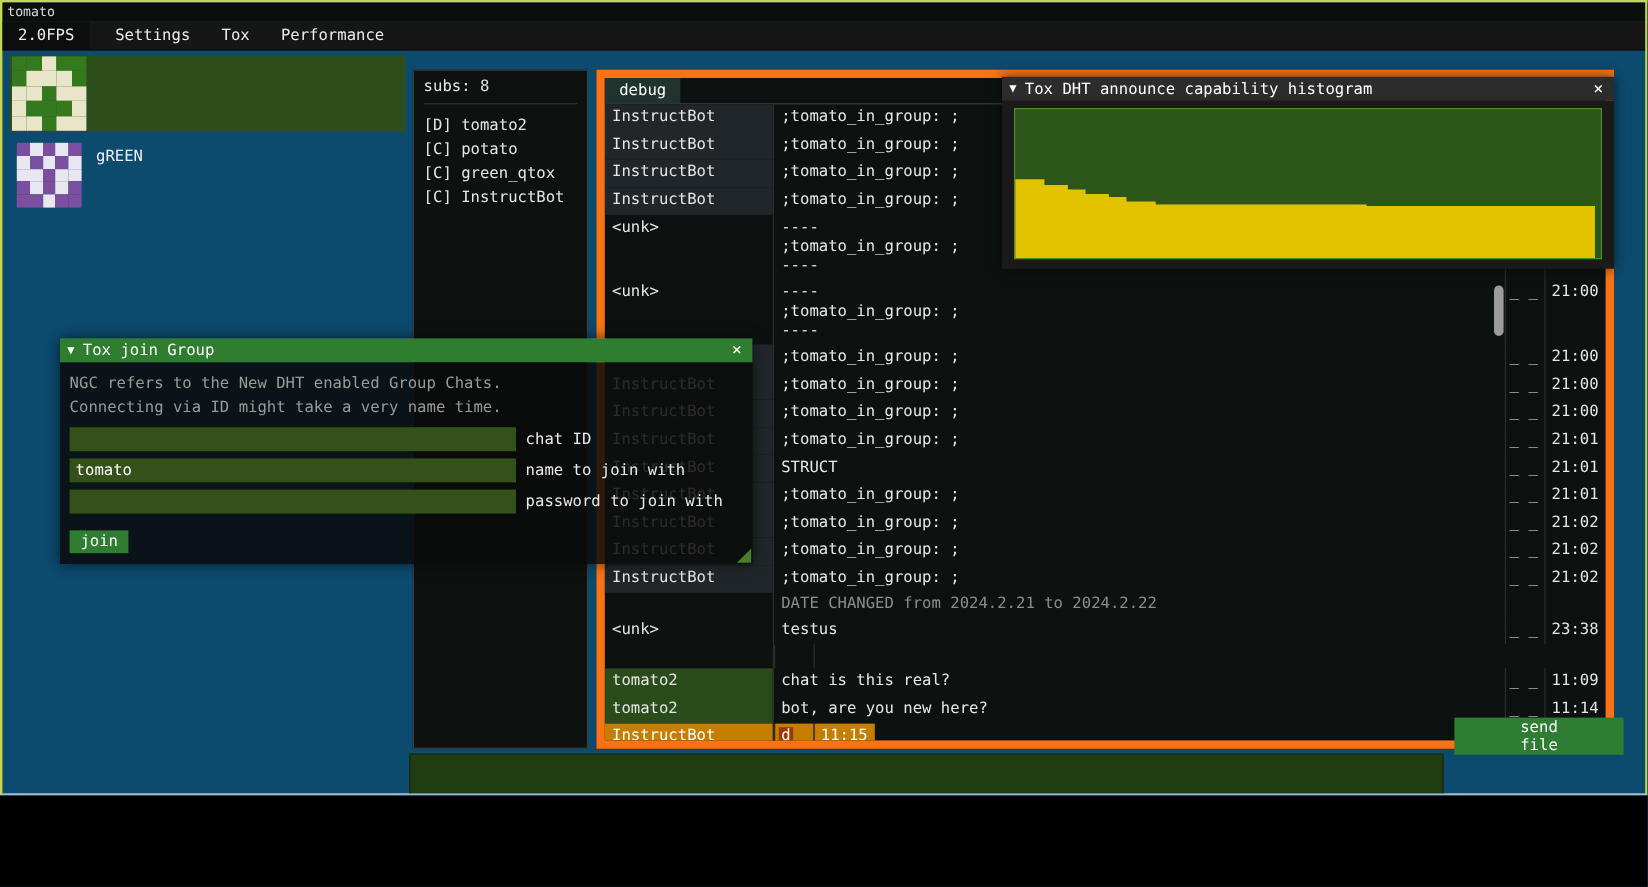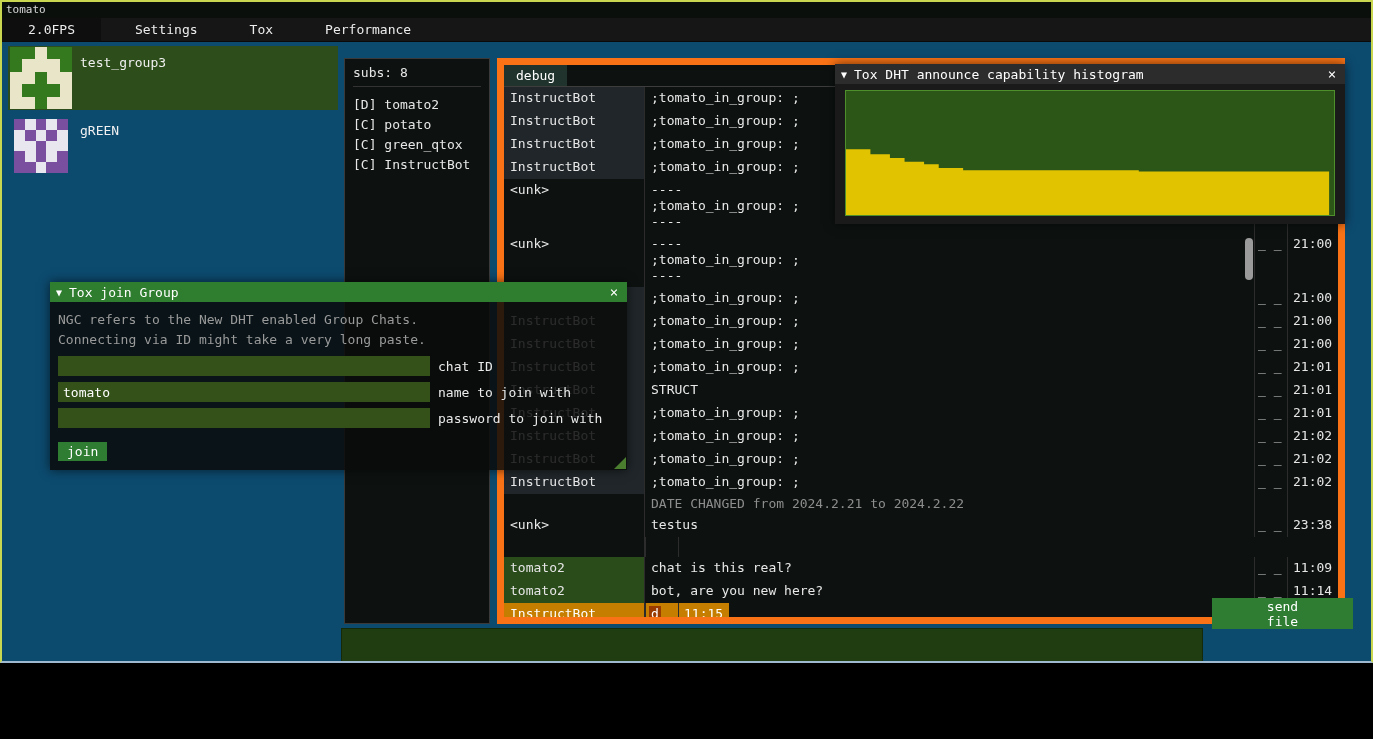--- a/index.html
+++ b/index.html
@@ -3,21 +3,21 @@
 <meta charset="utf-8">
 <style>
   *{margin:0;padding:0;box-sizing:border-box}
   html,body{background:#000;}
   .app{position:relative;width:1373px;height:663px;background:#0c4a6e;border:2px solid #c9d750;border-bottom-color:#9fb9d0;overflow:hidden;
        color:#e6e6e6;font-family:"DejaVu Sans Mono",monospace;font-size:13px}
   
   .titlebar{position:absolute;left:0;top:0;right:0;height:16px;background:#0a0f0c;font-size:11px;color:#d8d8d8;padding:1px 4px}
   
   .menubar{position:absolute;left:0;top:16px;right:0;height:24px;background:#161616;display:flex;align-items:stretch;border-bottom:1px solid #0a0a0a}
-  .menu-item{padding:4px 26px;color:#ececec;cursor:default;white-space:nowrap}
+  .menu-item{padding:4px 13px;color:#ececec;cursor:default;white-space:nowrap}
   .menu-item.fps{background:#0e0e0e;margin-right:8px}
   
   .roster{position:absolute;left:6px;top:44px;width:330px}
   .roster-item{display:flex;height:64px;margin-bottom:4px}
   .roster-item.selected{background:#2d4e1a}
   .avatar{width:62px;height:62px;margin:1px 8px 1px 2px;display:grid;grid-template-columns:repeat(5,1fr);grid-template-rows:repeat(5,1fr);flex:none}
   .roster-item.small .avatar{width:54px;height:54px;margin:5px 12px 5px 6px}
   .roster-name{padding-top:9px;color:#f0f0f0}
   
   .subs{position:absolute;left:342px;top:56px;width:146px;height:566px;border:1px solid #3a3a3a;padding:6px 8px;background:#0d1210}
@@ -112,21 +112,20 @@
           <div style="background: rgb(53, 121, 31);"></div>
           <div style="background: rgb(53, 121, 31);"></div>
           <div style="background: rgb(53, 121, 31);"></div>
           <div style="background: rgb(233, 229, 201);"></div>
           <div style="background: rgb(233, 229, 201);"></div>
           <div style="background: rgb(233, 229, 201);"></div>
           <div style="background: rgb(53, 121, 31);"></div>
           <div style="background: rgb(233, 229, 201);"></div>
           <div style="background: rgb(233, 229, 201);"></div>
         </div>
-    <div class="roster-name">test_group3</div>
   </div>
 
   <div class="roster-item small">
     <div class="avatar">
           <div style="background: rgb(123, 79, 160);"></div>
           <div style="background: rgb(232, 230, 238);"></div>
           <div style="background: rgb(123, 79, 160);"></div>
           <div style="background: rgb(232, 230, 238);"></div>
           <div style="background: rgb(123, 79, 160);"></div>
           <div style="background: rgb(232, 230, 238);"></div>
@@ -413,21 +412,21 @@
   </div>
 
   <div class="win join">
     <div class="wtitle">
       <span class="arrow">▼</span>
       <span class="wtext">Tox join Group</span>
       <span class="wclose">×</span>
     </div>
     <div class="join-body">
       <div class="info">NGC refers to the New DHT enabled Group Chats.</div>
-      <div class="info">Connecting via ID might take a very long paste.</div>
+      <div class="info">Connecting via ID might take a very name time.</div>
       <div class="fields">
   <div class="field-row">
     <input class="field-input" style="">
     <span class="field-label">chat ID</span>
   </div>
 
   <div class="field-row">
     <input class="field-input" value="tomato" style="">
     <span class="field-label">name to join with</span>
   </div>

